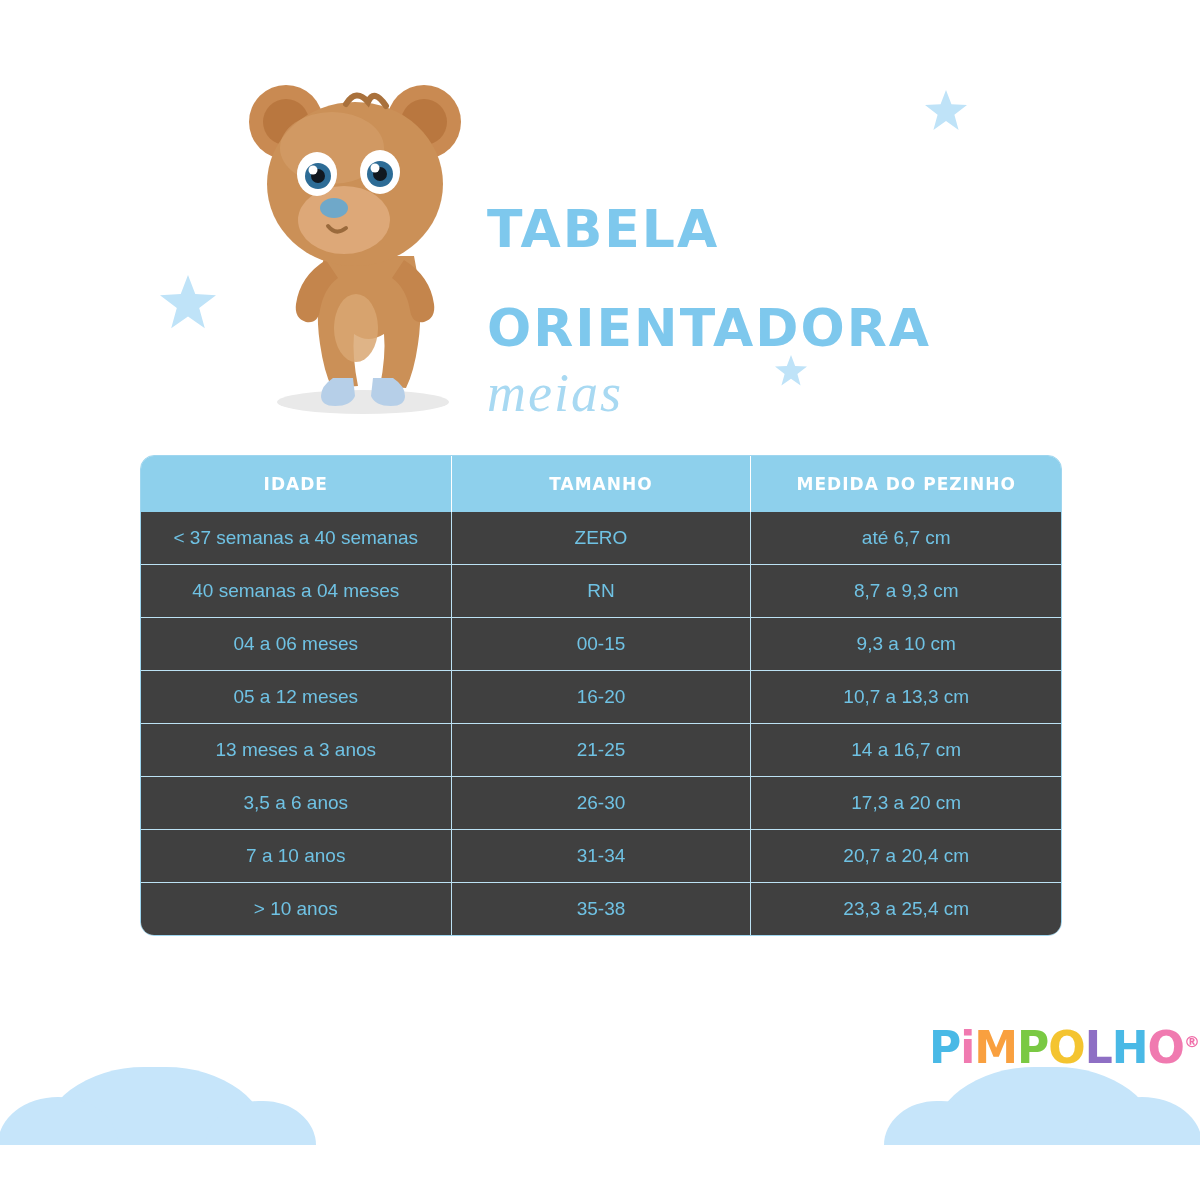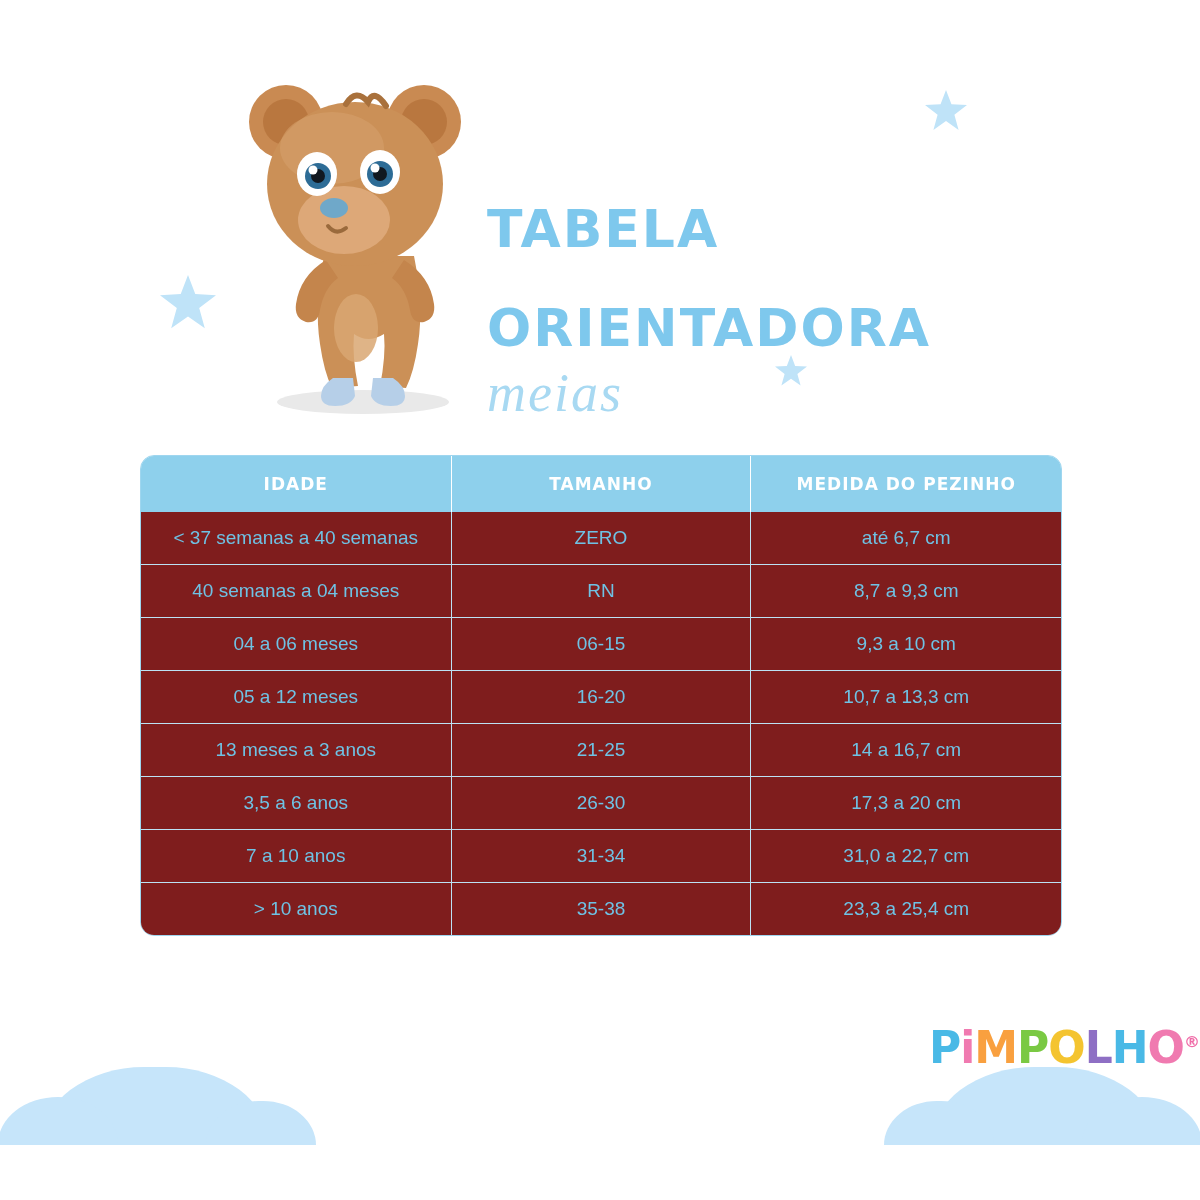--- a/index.html
+++ b/index.html
@@ -150,21 +150,21 @@
   }
   thead th:last-child { border-right: none; }
 
   tbody td {
     text-align: center;
     color: #6fc2e4;
     font-size: 19px;
     padding: 15px 6px;
     border-top: 1px solid #bce2f4;
     border-right: 1px solid #bce2f4;
-    background: #7f1d1d;
+    background: #404040;
   }
   tbody td:last-child { border-right: none; }
   tbody tr:first-child td { border-top: none; }
 
   col.c1 { width: 33.7%; }
   col.c2 { width: 32.6%; }
   col.c3 { width: 33.7%; }
 
   
   .logo {
@@ -270,42 +270,42 @@
           <td>ZERO</td>
           <td>até 6,7 cm</td>
         </tr>
         <tr>
           <td>40 semanas a 04 meses</td>
           <td>RN</td>
           <td>8,7 a 9,3 cm</td>
         </tr>
         <tr>
           <td>04 a 06 meses</td>
-          <td>06-15</td>
+          <td>00-15</td>
           <td>9,3 a 10 cm</td>
         </tr>
         <tr>
           <td>05 a 12 meses</td>
           <td>16-20</td>
           <td>10,7 a 13,3 cm</td>
         </tr>
         <tr>
           <td>13 meses a 3 anos</td>
           <td>21-25</td>
           <td>14 a 16,7 cm</td>
         </tr>
         <tr>
           <td>3,5 a 6 anos</td>
           <td>26-30</td>
           <td>17,3 a 20 cm</td>
         </tr>
         <tr>
           <td>7 a 10 anos</td>
           <td>31-34</td>
-          <td>31,0 a 22,7 cm</td>
+          <td>20,7 a 20,4 cm</td>
         </tr>
         <tr>
           <td>&gt; 10 anos</td>
           <td>35-38</td>
           <td>23,3 a 25,4 cm</td>
         </tr>
       </tbody>
     </table>
   </div>
 

